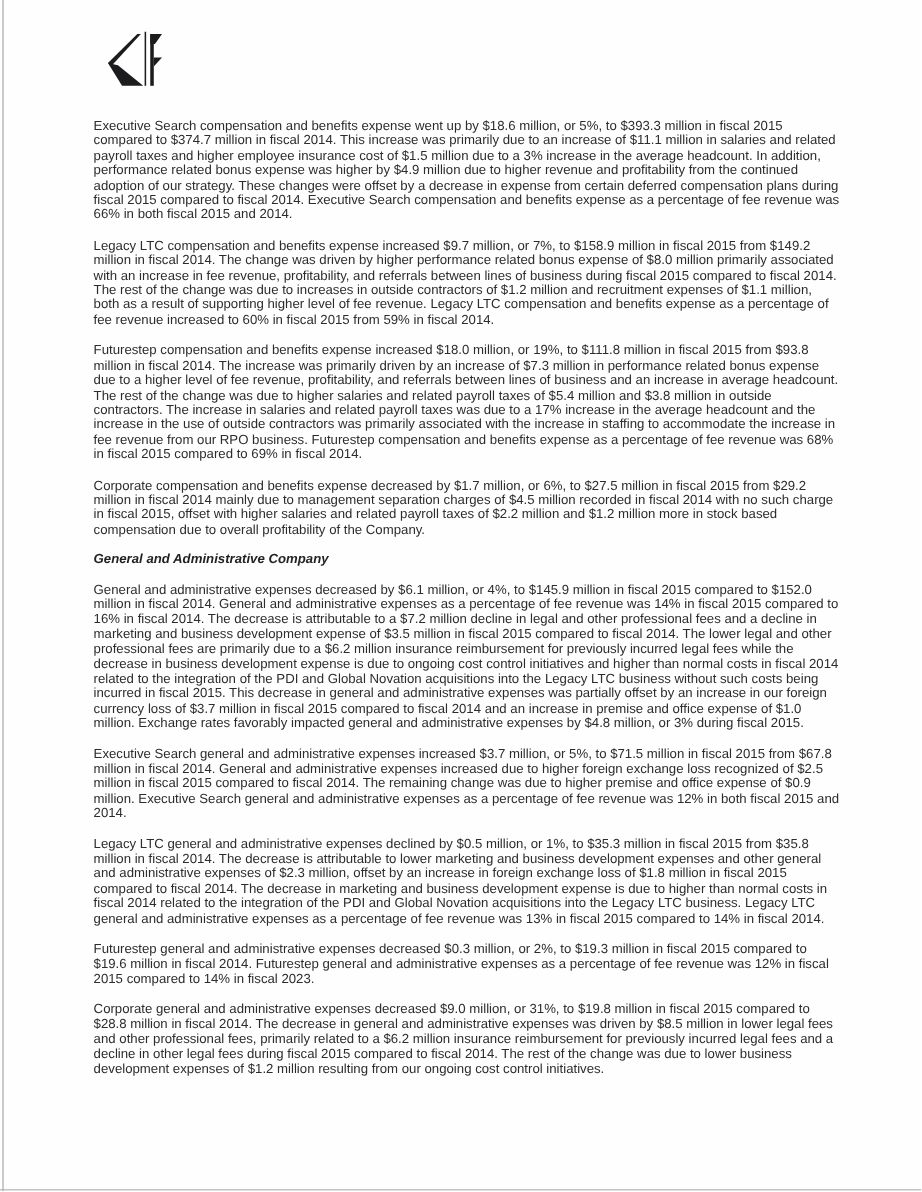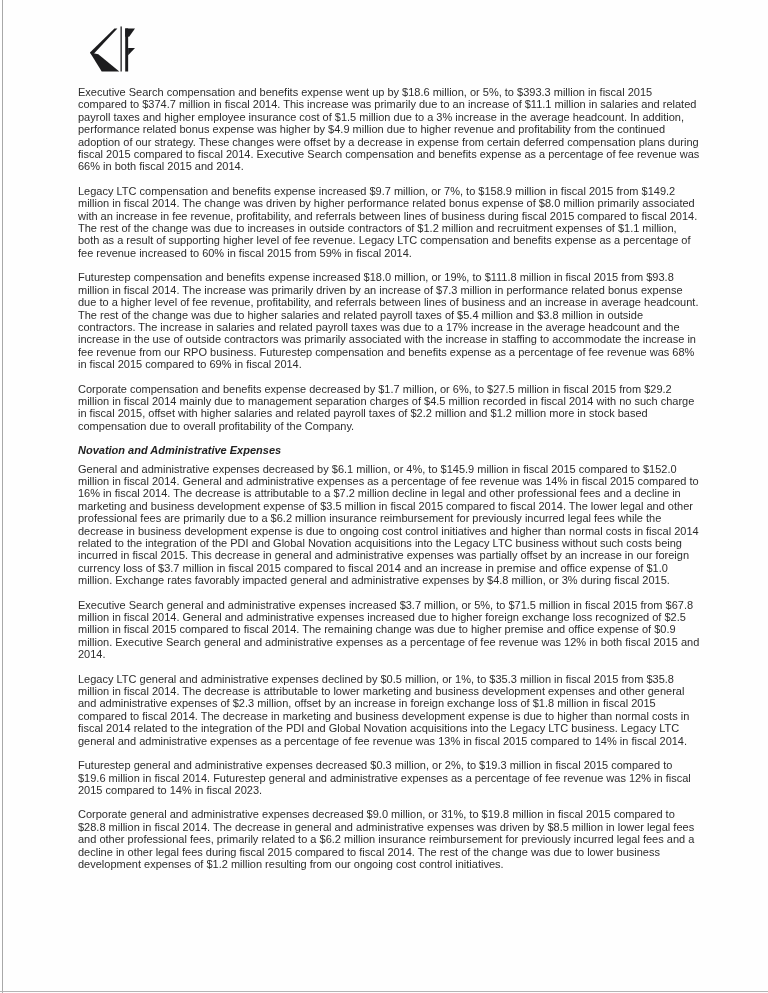--- a/index.html
+++ b/index.html
@@ -44,21 +44,21 @@
     left: 78px;
     top: 86px;
     width: 623px;
     color: #2c2c2c;
     font-size: 11px;
     line-height: 12.4px;
     letter-spacing: 0;
     text-align: left;
   }
   .content p {
-    margin: 0 0 12px 0;
+    margin: 13px 0 12px 0;
   }
   .content h2 {
     margin: 4px 0 6px 0;
     font-size: 11px;
     line-height: 12.4px;
     font-weight: bold;
     font-style: italic;
     color: #222222;
   }
   .page-number {
@@ -95,21 +95,21 @@
       <polygon points="41,24 48,24 41,31.5"></polygon>
     </svg>
   </div>
 
   <div class="content">
     <p>Executive Search compensation and benefits expense went up by $18.6 million, or 5%, to $393.3 million in fiscal 2015 compared to $374.7 million in fiscal 2014. This increase was primarily due to an increase of $11.1 million in salaries and related payroll taxes and higher employee insurance cost of $1.5 million due to a 3% increase in the average headcount. In addition, performance related bonus expense was higher by $4.9 million due to higher revenue and profitability from the continued adoption of our strategy. These changes were offset by a decrease in expense from certain deferred compensation plans during fiscal 2015 compared to fiscal 2014. Executive Search compensation and benefits expense as a percentage of fee revenue was 66% in both fiscal 2015 and 2014.</p>
     <p>Legacy LTC compensation and benefits expense increased $9.7 million, or 7%, to $158.9 million in fiscal 2015 from $149.2 million in fiscal 2014. The change was driven by higher performance related bonus expense of $8.0 million primarily associated with an increase in fee revenue, profitability, and referrals between lines of business during fiscal 2015 compared to fiscal 2014. The rest of the change was due to increases in outside contractors of $1.2 million and recruitment expenses of $1.1 million, both as a result of supporting higher level of fee revenue. Legacy LTC compensation and benefits expense as a percentage of fee revenue increased to 60% in fiscal 2015 from 59% in fiscal 2014.</p>
     <p>Futurestep compensation and benefits expense increased $18.0 million, or 19%, to $111.8 million in fiscal 2015 from $93.8 million in fiscal 2014. The increase was primarily driven by an increase of $7.3 million in performance related bonus expense due to a higher level of fee revenue, profitability, and referrals between lines of business and an increase in average headcount. The rest of the change was due to higher salaries and related payroll taxes of $5.4 million and $3.8 million in outside contractors. The increase in salaries and related payroll taxes was due to a 17% increase in the average headcount and the increase in the use of outside contractors was primarily associated with the increase in staffing to accommodate the increase in fee revenue from our RPO business. Futurestep compensation and benefits expense as a percentage of fee revenue was 68% in fiscal 2015 compared to 69% in fiscal 2014.</p>
     <p>Corporate compensation and benefits expense decreased by $1.7 million, or 6%, to $27.5 million in fiscal 2015 from $29.2 million in fiscal 2014 mainly due to management separation charges of $4.5 million recorded in fiscal 2014 with no such charge in fiscal 2015, offset with higher salaries and related payroll taxes of $2.2 million and $1.2 million more in stock based compensation due to overall profitability of the Company.</p>
 
-    <h2>Novation and Administrative Expenses</h2>
+    <h2>General and Administrative Company</h2>
 
     <p>General and administrative expenses decreased by $6.1 million, or 4%, to $145.9 million in fiscal 2015 compared to $152.0 million in fiscal 2014. General and administrative expenses as a percentage of fee revenue was 14% in fiscal 2015 compared to 16% in fiscal 2014. The decrease is attributable to a $7.2 million decline in legal and other professional fees and a decline in marketing and business development expense of $3.5 million in fiscal 2015 compared to fiscal 2014. The lower legal and other professional fees are primarily due to a $6.2 million insurance reimbursement for previously incurred legal fees while the decrease in business development expense is due to ongoing cost control initiatives and higher than normal costs in fiscal 2014 related to the integration of the PDI and Global Novation acquisitions into the Legacy LTC business without such costs being incurred in fiscal 2015. This decrease in general and administrative expenses was partially offset by an increase in our foreign currency loss of $3.7 million in fiscal 2015 compared to fiscal 2014 and an increase in premise and office expense of $1.0 million. Exchange rates favorably impacted general and administrative expenses by $4.8 million, or 3% during fiscal 2015.</p>
     <p>Executive Search general and administrative expenses increased $3.7 million, or 5%, to $71.5 million in fiscal 2015 from $67.8 million in fiscal 2014. General and administrative expenses increased due to higher foreign exchange loss recognized of $2.5 million in fiscal 2015 compared to fiscal 2014. The remaining change was due to higher premise and office expense of $0.9 million. Executive Search general and administrative expenses as a percentage of fee revenue was 12% in both fiscal 2015 and 2014.</p>
     <p>Legacy LTC general and administrative expenses declined by $0.5 million, or 1%, to $35.3 million in fiscal 2015 from $35.8 million in fiscal 2014. The decrease is attributable to lower marketing and business development expenses and other general and administrative expenses of $2.3 million, offset by an increase in foreign exchange loss of $1.8 million in fiscal 2015 compared to fiscal 2014. The decrease in marketing and business development expense is due to higher than normal costs in fiscal 2014 related to the integration of the PDI and Global Novation acquisitions into the Legacy LTC business. Legacy LTC general and administrative expenses as a percentage of fee revenue was 13% in fiscal 2015 compared to 14% in fiscal 2014.</p>
     <p>Futurestep general and administrative expenses decreased $0.3 million, or 2%, to $19.3 million in fiscal 2015 compared to $19.6 million in fiscal 2014. Futurestep general and administrative expenses as a percentage of fee revenue was 12% in fiscal 2015 compared to 14% in fiscal 2023.</p>
     <p>Corporate general and administrative expenses decreased $9.0 million, or 31%, to $19.8 million in fiscal 2015 compared to $28.8 million in fiscal 2014. The decrease in general and administrative expenses was driven by $8.5 million in lower legal fees and other professional fees, primarily related to a $6.2 million insurance reimbursement for previously incurred legal fees and a decline in other legal fees during fiscal 2015 compared to fiscal 2014. The rest of the change was due to lower business development expenses of $1.2 million resulting from our ongoing cost control initiatives.</p>
   </div>
 
 
 </div>

